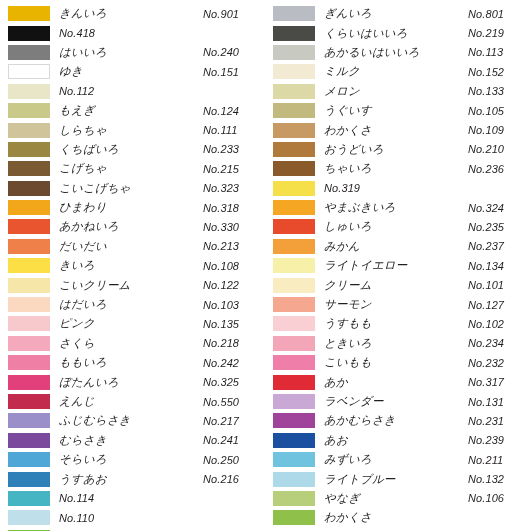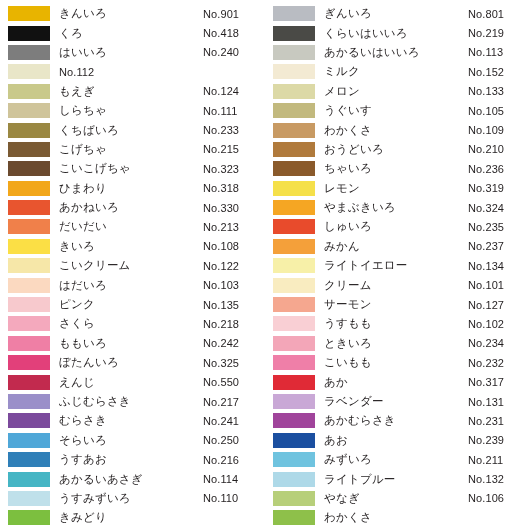--- a/index.html
+++ b/index.html
@@ -28,20 +28,21 @@
   .col {
     width: 265px;
     display: flex;
     flex-direction: column;
   }
   .row {
     display: flex;
     flex-direction: row;
     align-items: center;
     height: 19.4px;
+    font-style: italic;
   }
   .swatch {
     width: 42px;
     height: 15px;
     margin-left: 8px;
     margin-right: 9px;
     flex: 0 0 auto;
     border: 0;
   }
   .cname {
@@ -67,29 +68,33 @@
 <div id="sheet">
   <div class="columns">
     <div class="col">
         <div class="row">
           <div class="swatch" style="background: rgb(232, 180, 0);"></div>
           <div class="cname">きんいろ</div>
           <div class="cnum">No.901</div>
         </div>
         <div class="row">
           <div class="swatch" style="background: rgb(17, 17, 17);"></div>
-          <div class="cname">くろ</div>
           <div class="cnum">No.418</div>
         </div>
         <div class="row">
           <div class="swatch" style="background: rgb(125, 125, 125);"></div>
           <div class="cname">はいいろ</div>
           <div class="cnum">No.240</div>
         </div>
         <div class="row">
+          <div class="swatch" style="background: rgb(255, 255, 255); border: 1px solid rgb(216, 216, 216); height: 13px; width: 40px;"></div>
+          <div class="cname">ゆき</div>
+          <div class="cnum">No.151</div>
+        </div>
+        <div class="row">
           <div class="swatch" style="background: rgb(233, 230, 200);"></div>
           <div class="cnum">No.112</div>
         </div>
         <div class="row">
           <div class="swatch" style="background: rgb(201, 201, 138);"></div>
           <div class="cname">もえぎ</div>
           <div class="cnum">No.124</div>
         </div>
         <div class="row">
           <div class="swatch" style="background: rgb(207, 196, 154);"></div>
@@ -181,26 +186,24 @@
           <div class="cname">そらいろ</div>
           <div class="cnum">No.250</div>
         </div>
         <div class="row">
           <div class="swatch" style="background: rgb(47, 127, 184);"></div>
           <div class="cname">うすあお</div>
           <div class="cnum">No.216</div>
         </div>
         <div class="row">
           <div class="swatch" style="background: rgb(69, 181, 196);"></div>
-          <div class="cname">あかるいあさぎ</div>
           <div class="cnum">No.114</div>
         </div>
         <div class="row">
           <div class="swatch" style="background: rgb(191, 224, 234);"></div>
-          <div class="cname">うすみずいろ</div>
           <div class="cnum">No.110</div>
         </div>
         <div class="row">
           <div class="swatch" style="background: rgb(124, 191, 63);"></div>
           <div class="cname">きみどり</div>
         </div>
       </div>
     <div class="col">
         <div class="row">
           <div class="swatch" style="background: rgb(185, 188, 194);"></div>
@@ -242,21 +245,20 @@
           <div class="cname">おうどいろ</div>
           <div class="cnum">No.210</div>
         </div>
         <div class="row">
           <div class="swatch" style="background: rgb(138, 90, 43);"></div>
           <div class="cname">ちゃいろ</div>
           <div class="cnum">No.236</div>
         </div>
         <div class="row">
           <div class="swatch" style="background: rgb(245, 224, 74);"></div>
-          <div class="cname">レモン</div>
           <div class="cnum">No.319</div>
         </div>
         <div class="row">
           <div class="swatch" style="background: rgb(245, 166, 35);"></div>
           <div class="cname">やまぶきいろ</div>
           <div class="cnum">No.324</div>
         </div>
         <div class="row">
           <div class="swatch" style="background: rgb(232, 75, 44);"></div>
           <div class="cname">しゅいろ</div>

